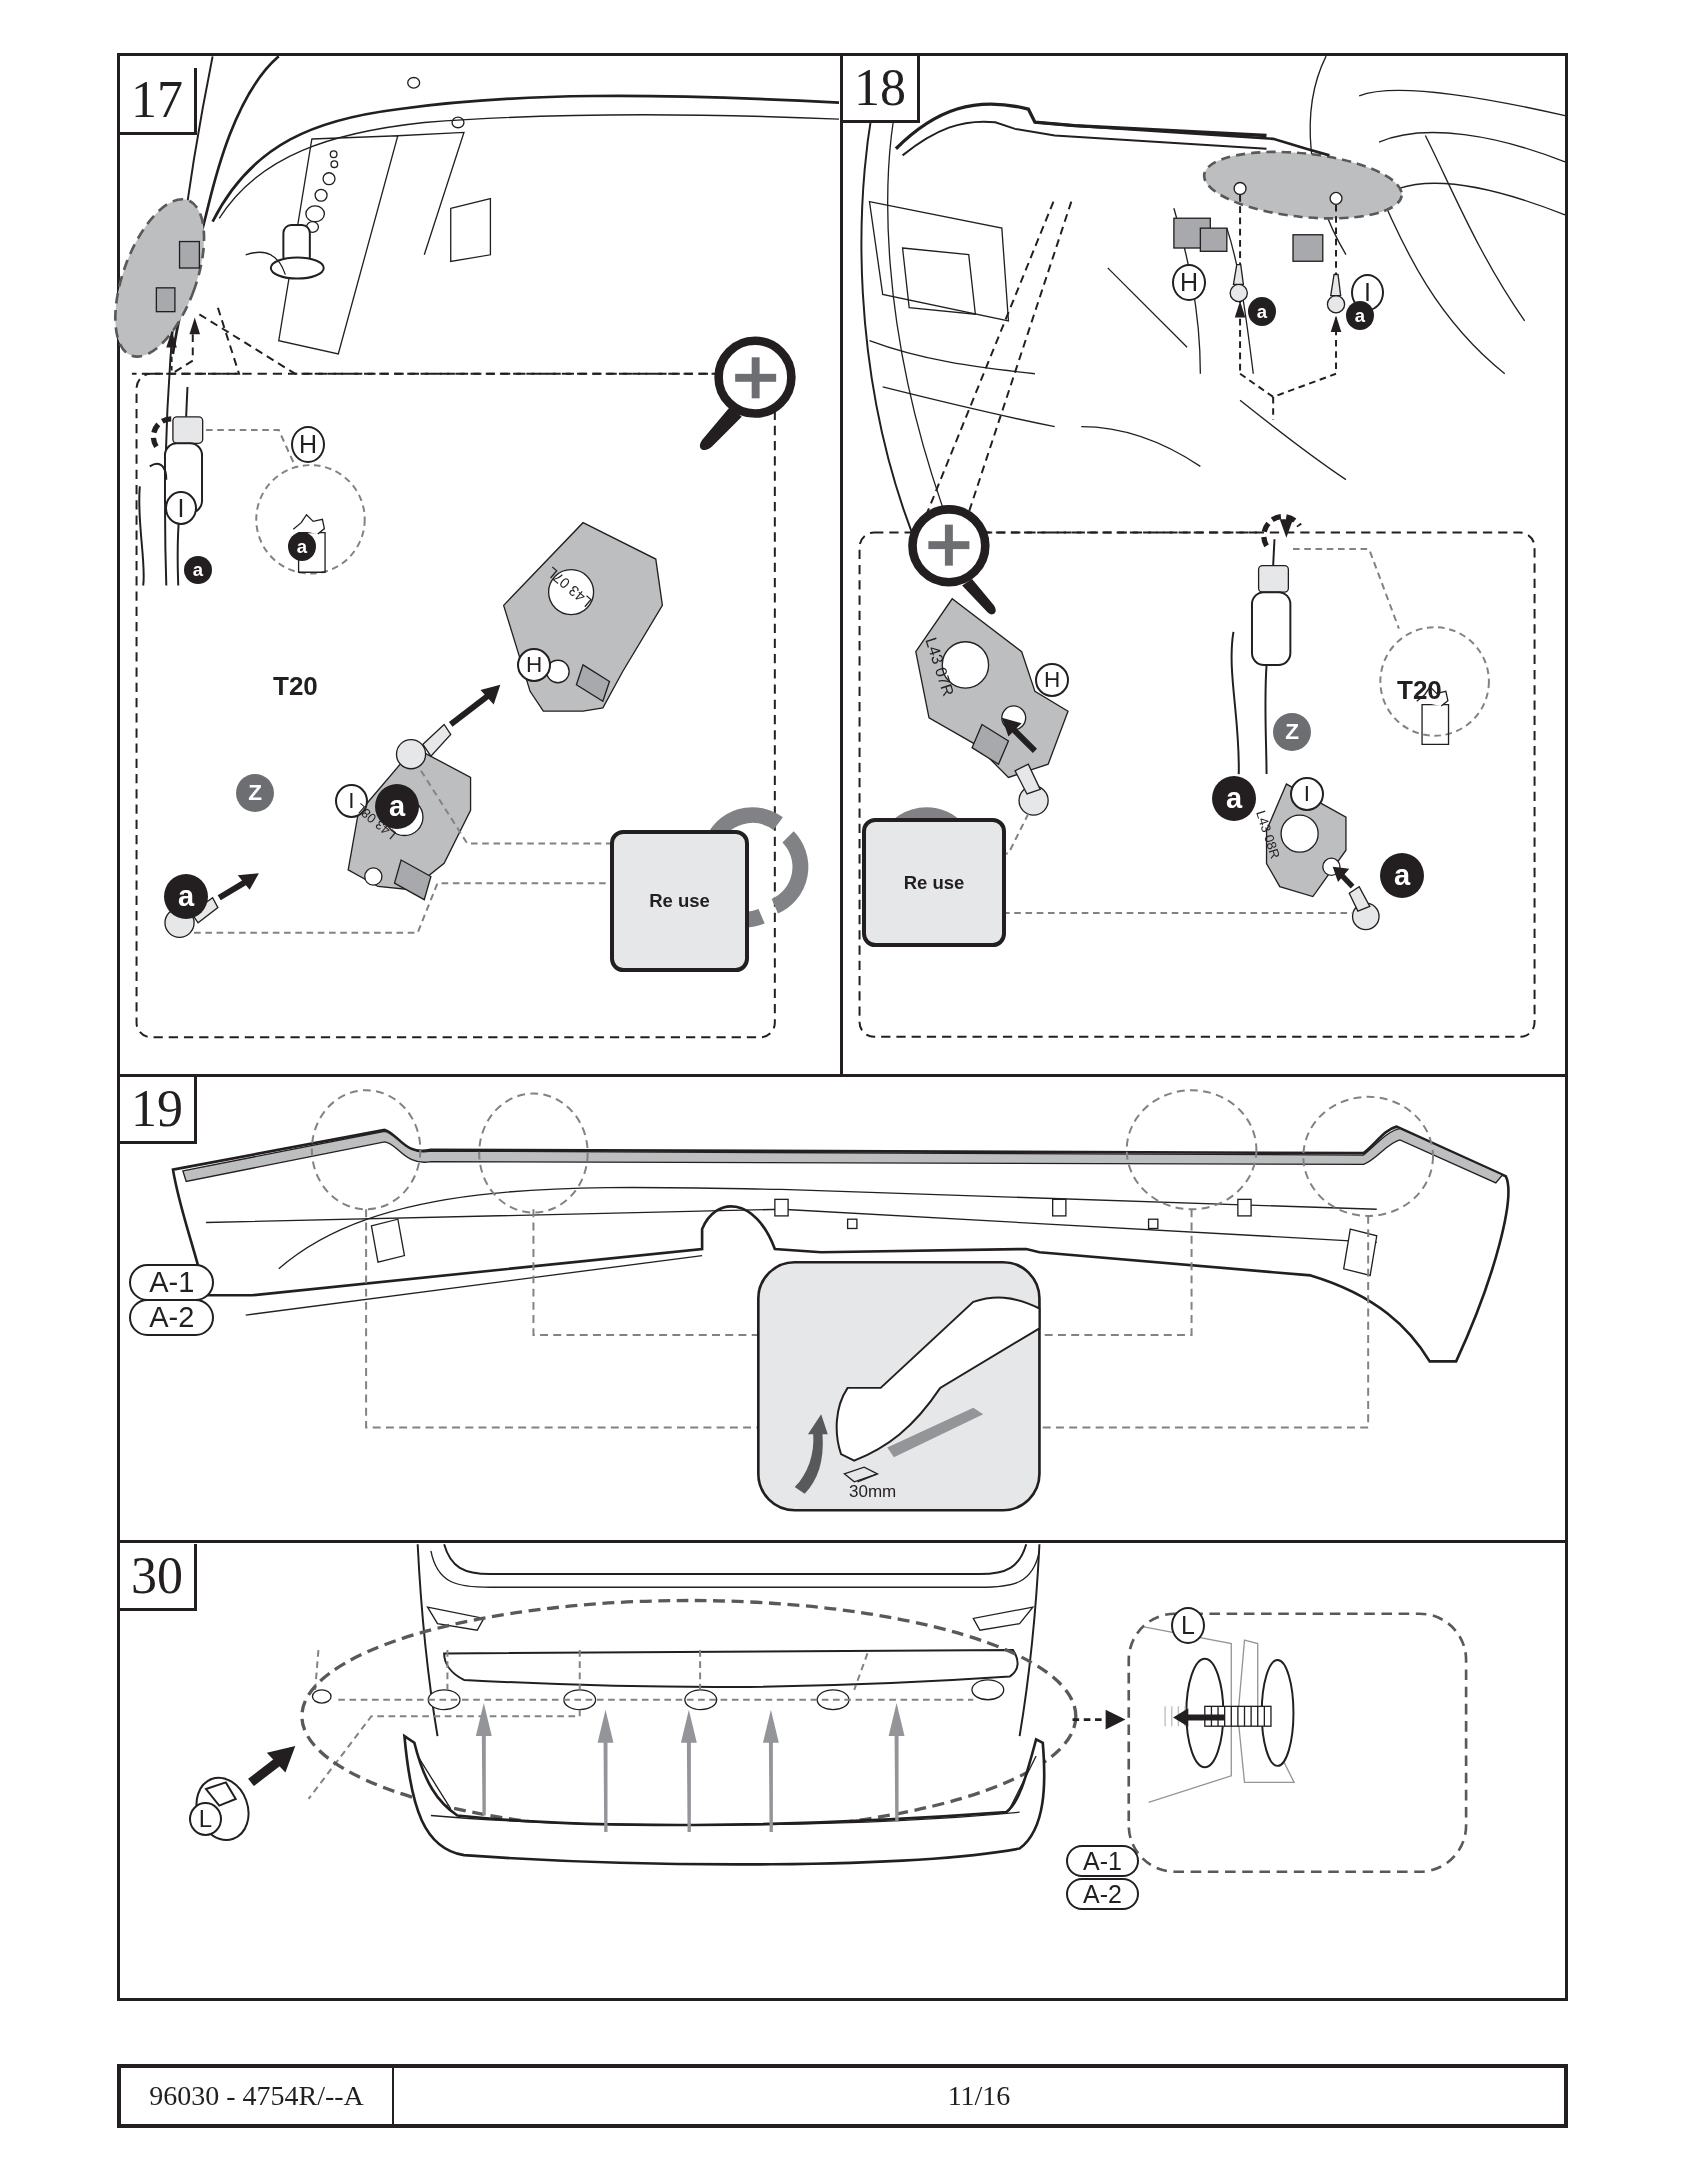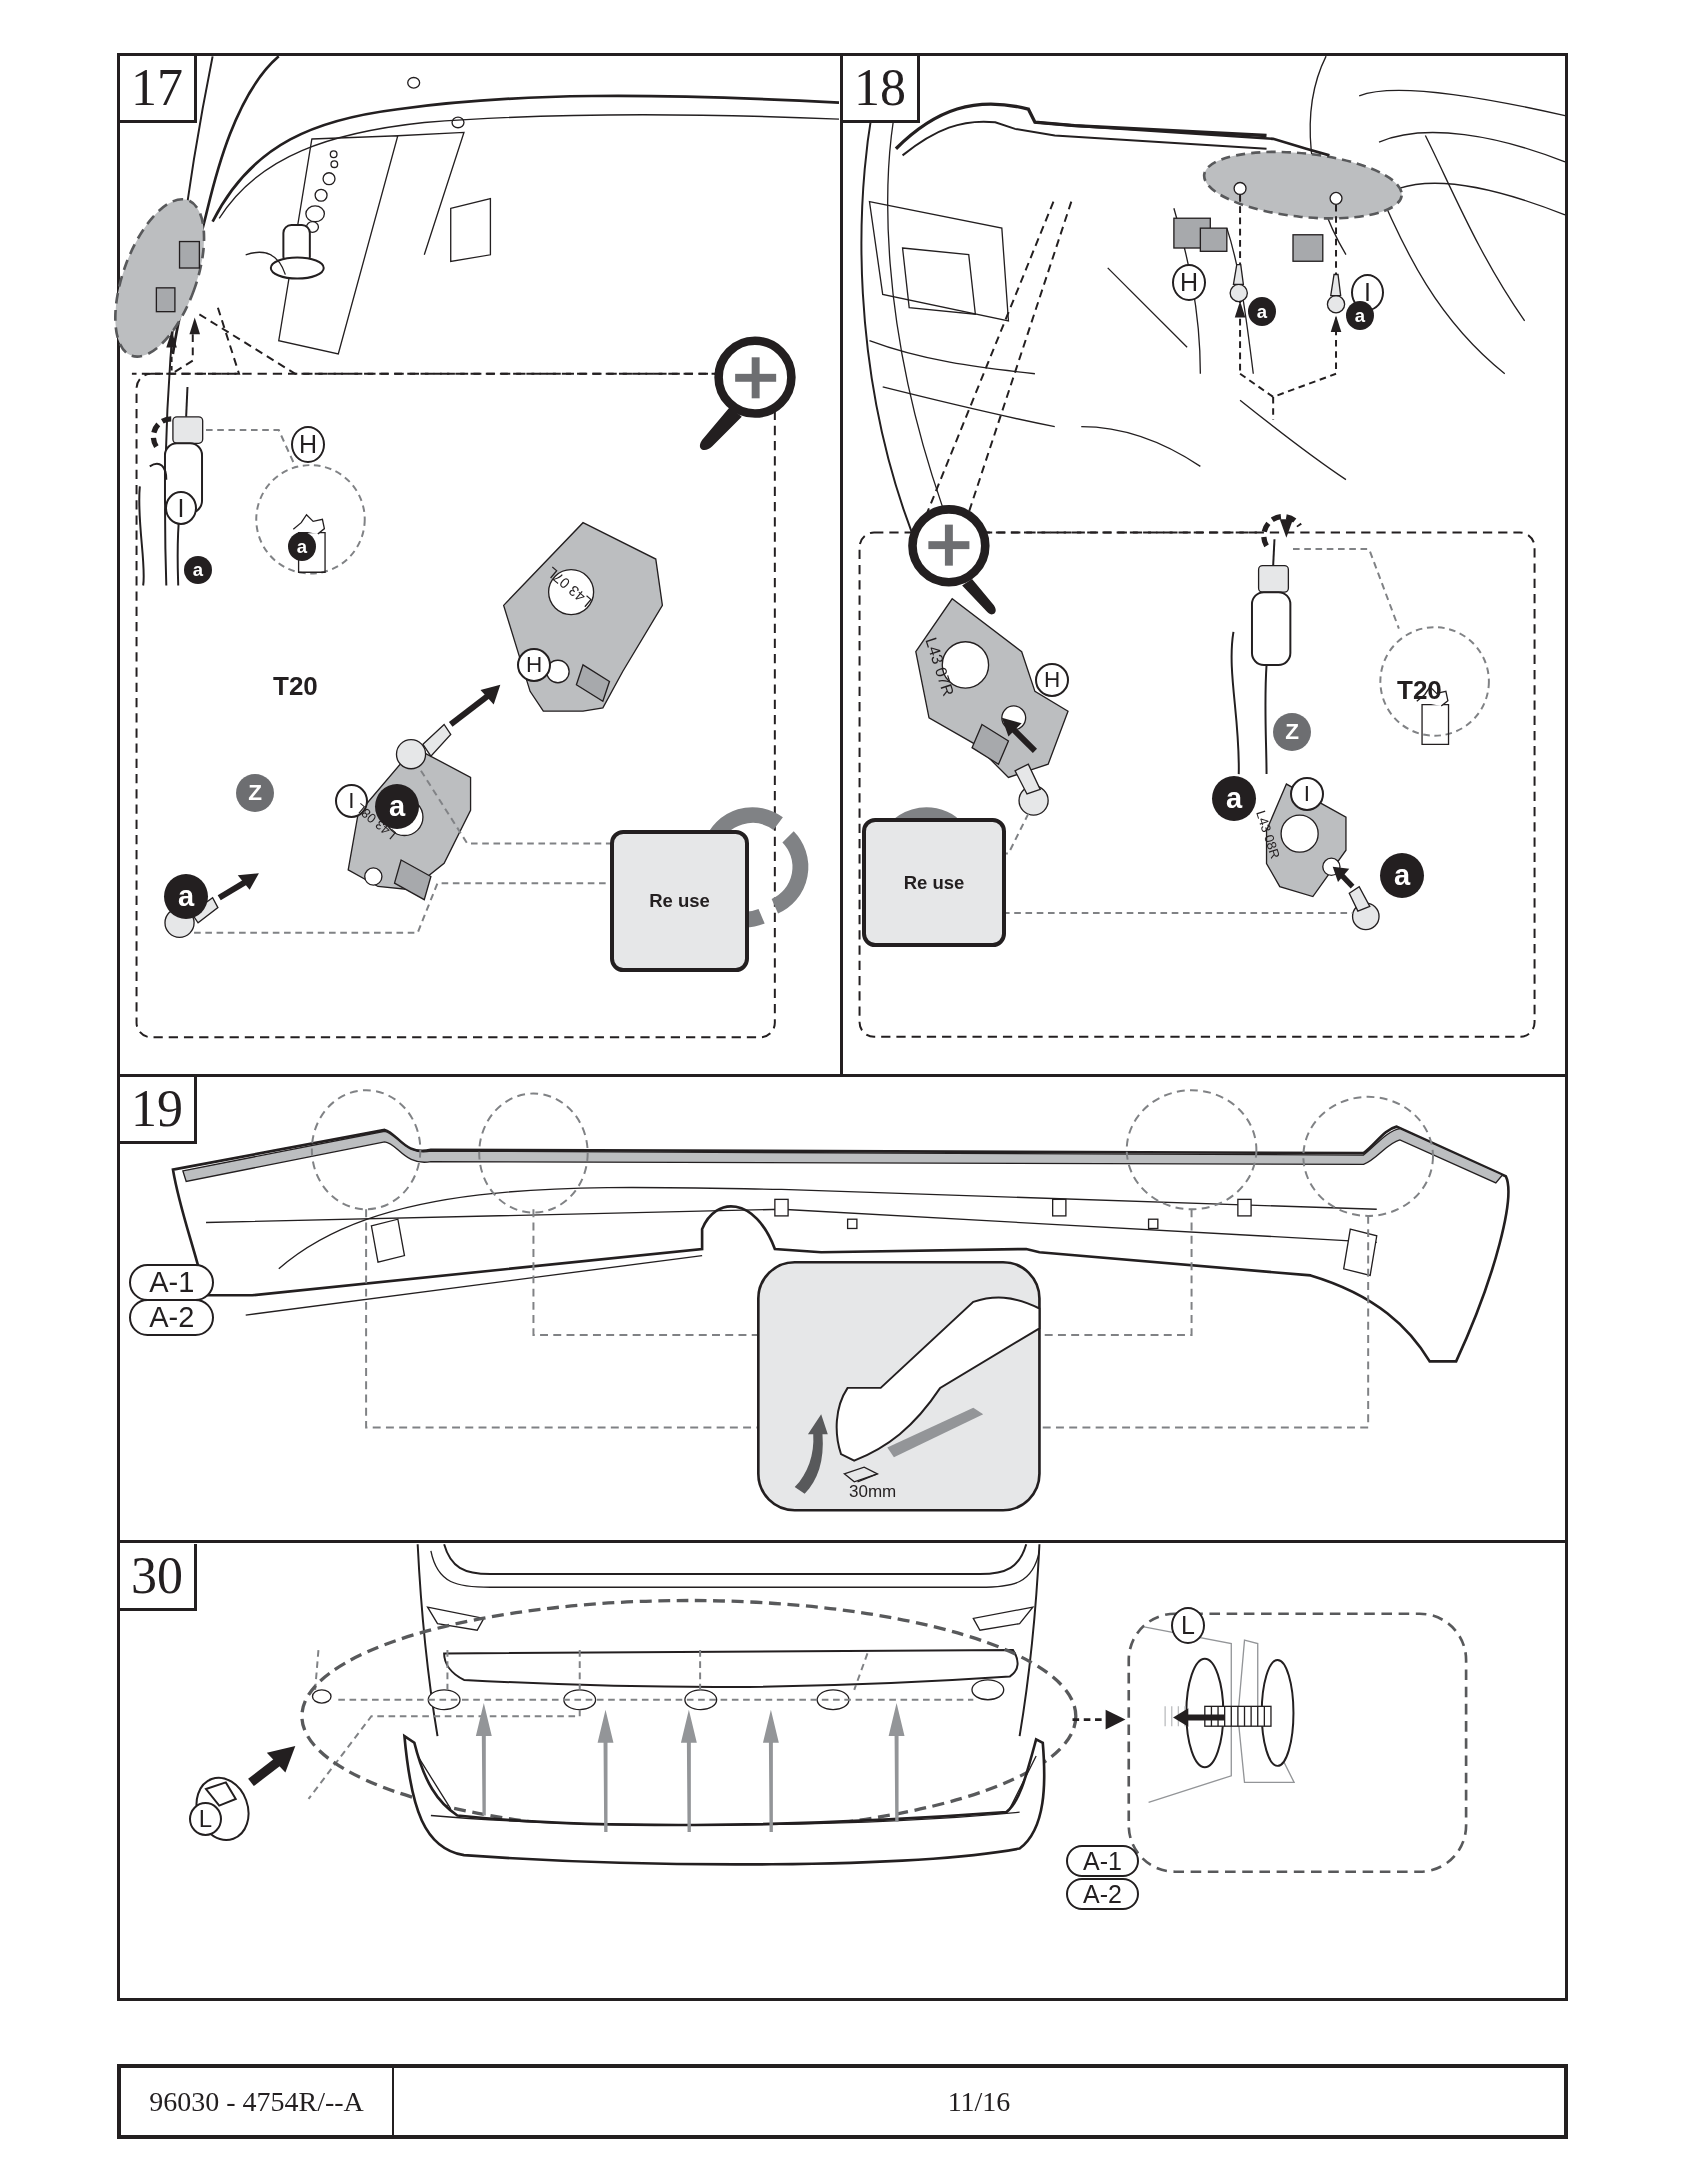--- a/index.html
+++ b/index.html
@@ -3,21 +3,21 @@
 <meta charset="utf-8">
 <style>
   html,body{margin:0;padding:0;background:#fff;}
   body{width:1687px;height:2183px;position:relative;overflow:hidden;font-family:"Liberation Sans",sans-serif;color:#231f20;}
   .frame{position:absolute;left:117px;top:53px;width:1451px;height:1948px;border:3.3px solid #231f20;box-sizing:border-box;}
   .vdiv{position:absolute;left:840px;top:53px;width:3.3px;height:1024px;background:#231f20;}
   .hdiv{position:absolute;left:117px;width:1451px;height:3.3px;background:#231f20;}
   .stepnum{position:absolute;border:3.3px solid #231f20;border-top:none;border-left:none;background:#fff;font-family:"Liberation Serif",serif;font-size:52px;line-height:1;display:flex;align-items:center;justify-content:center;box-sizing:border-box;width:77px;height:67px;}
   .panel{position:absolute;}
   svg{position:absolute;overflow:visible;}
-  .footer{position:absolute;left:117px;top:2064px;width:1451px;height:75px;border:4px solid #231f20;box-sizing:border-box;display:flex;font-family:"Liberation Serif",serif;font-size:28px;}
+  .footer{position:absolute;left:117px;top:2064px;width:1451px;height:64px;border:4px solid #231f20;box-sizing:border-box;display:flex;font-family:"Liberation Serif",serif;font-size:28px;}
   .footer .cell{display:flex;align-items:center;justify-content:center;border-right:2.6px solid #231f20;box-sizing:border-box;}
   .footer .cell:last-child{border-right:none;}
   .lbl{font-family:"Liberation Sans",sans-serif;font-weight:bold;}
   .callout{position:absolute;border:2.6px solid #231f20;border-radius:50%;background:#fff;display:flex;align-items:center;justify-content:center;font-size:29px;box-sizing:border-box;font-family:"Liberation Sans",sans-serif;}
   .badge-a{position:absolute;border-radius:50%;background:#231f20;color:#fff;display:flex;align-items:center;justify-content:center;font-weight:bold;box-sizing:border-box;font-family:"Liberation Sans",sans-serif;}
   .pill{position:absolute;border:2.6px solid #231f20;border-radius:26.5px;background:#fff;display:flex;align-items:center;justify-content:center;font-size:29px;box-sizing:border-box;width:85px;height:37px;font-family:"Liberation Sans",sans-serif;}
   .reuse{position:absolute;border:4px solid #231f20;border-radius:13.2px;background:#e6e7e8;box-sizing:border-box;}
   .reuse .txt{position:absolute;left:0;right:0;top:50%;transform:translateY(-50%);text-align:center;font-weight:bold;font-size:18.5px;color:#231f20;}
   .tool-z{position:absolute;border-radius:50%;background:#6d6e71;color:#fff;font-weight:bold;display:flex;align-items:center;justify-content:center;font-size:22.5px;width:38px;height:38px;}
   .t20{position:absolute;font-size:26px;font-weight:bold;}
@@ -123,21 +123,21 @@
 
     <polyline points="455,1080 525,1190 860,1190" fill="none" stroke="#808285" stroke-width="3" stroke-dasharray="10 7"></polyline>
     <polyline points="112,1325 450,1325 480,1250 860,1250" fill="none" stroke="#808285" stroke-width="3" stroke-dasharray="10 7"></polyline>
 
     <g fill="none" stroke="#808285" stroke-width="24">
       <path d="M895 1190 A65 65 0 0 1 995 1160"></path>
       <path d="M1010 1180 A65 65 0 0 1 990 1285"></path>
       <path d="M970 1300 A65 65 0 0 1 880 1245"></path>
     </g>
   </svg>
-  <div class="stepnum" style="left:0;top:0;">17</div>
+  <div class="stepnum" style="left:0;top:12px;">17</div>
 
   <div class="callout" style="left:171px;top:370px;width:34px;height:37px;font-size:25px;">H</div>
   <div class="callout" style="left:45px;top:435px;width:32px;height:34px;font-size:25px;">I</div>
   <div class="badge-a" style="left:64px;top:500px;width:28px;height:28px;font-size:18.5px;">a</div>
   <div class="badge-a" style="left:168px;top:476px;width:28px;height:29px;font-size:18.5px;">a</div>
 
   <div class="t20" style="left:153px;top:615px;">T20</div>
   <div class="tool-z" style="left:116px;top:718px;">Z</div>
   <div class="callout" style="left:397px;top:592px;width:34px;height:34px;font-size:22.5px;border-width:2px;">H</div>
   <div class="callout" style="left:215px;top:728px;width:33px;height:34px;font-size:22.5px;border-width:2px;">I</div>

